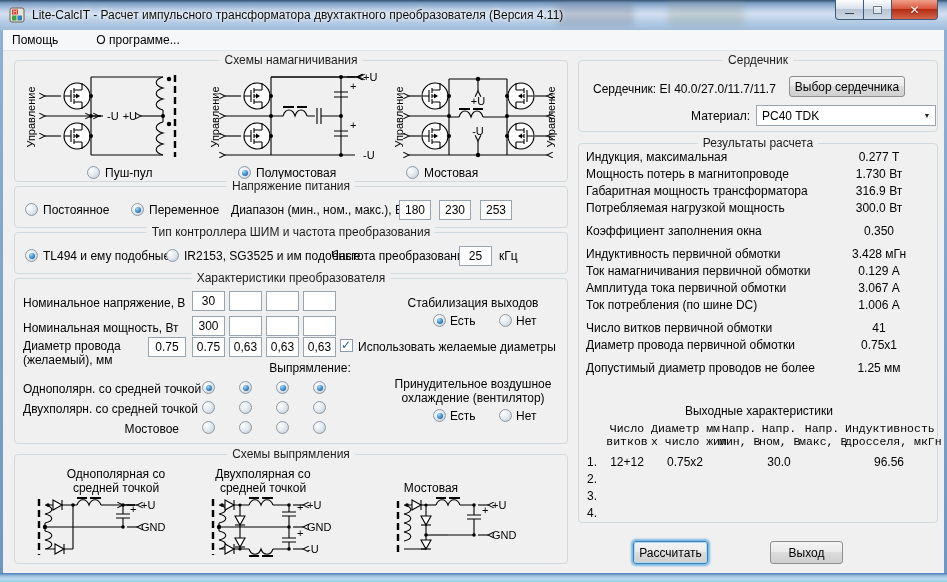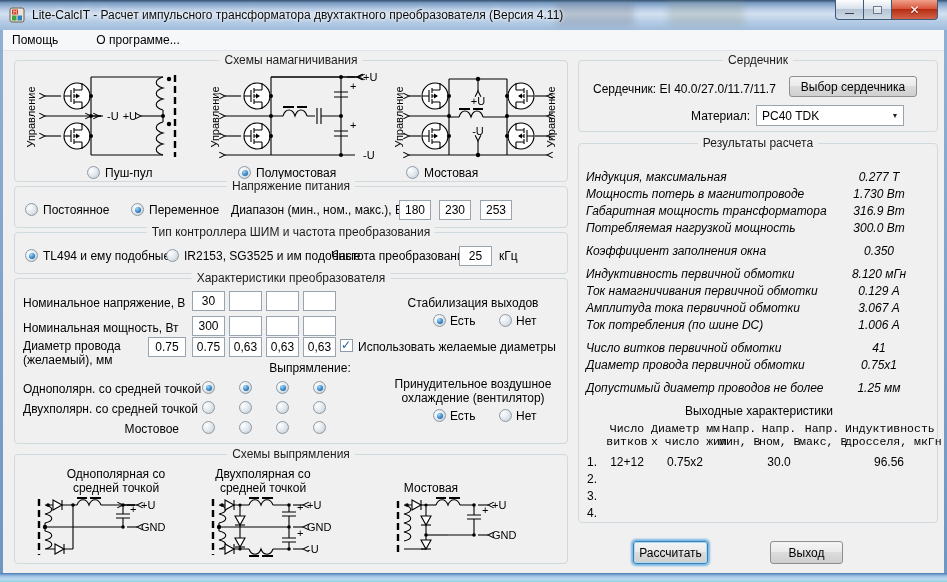--- a/index.html
+++ b/index.html
@@ -410,33 +410,33 @@
         <path d="M88 10 H98" marker-end="url(#ah)" transform="rotate(180 93 10) rotate(180 93 10)"></path>
         <text x="102" y="14">+U</text>
         <path d="M88 40 H98" marker-end="url(#ah)" transform="rotate(180 93 40) rotate(180 93 40)"></path>
         <text x="102" y="44">GND</text>
       </svg>
     </div>
 
     <div class="group" style="left:575px;top:9px;width:360px;height:72px;">
       <span class="gtitle">Сердечник</span>
       <span class="lbl" style="left:14px;top:21px;">Сердечник: EI 40.0/27.0/11.7/11.7</span>
-      <div class="btn" style="left:210px;top:15px;width:128px;height:21px;">
+      <div class="btn" style="left:210px;top:15px;width:116px;height:21px;">
           <span>Выбор сердечника</span>
         </div>
       <span class="lbl" style="left:112px;top:48px;">Материал:</span>
-      <div class="combo" style="left:177px;top:44px;width:148px;gap:28px;">
+      <div class="combo" style="left:177px;top:44px;width:180px;gap:28px;">
         <span class="ctext">PC40 TDK</span>
         <span class="carrow">▼</span>
       </div>
     </div>
 
     <div class="group" style="left:575px;top:92px;width:360px;height:380px;">
       <span class="gtitle">Результаты расчета</span>
-      <div style="position:absolute;left:0;top:24px;width:100%;font-style:italic;">
+      <div style="position:absolute;left:0;top:4px;width:100%;">
         <div class="rrow">
             <span class="rl">Индукция, максимальная</span>
             <span class="sp"></span>
             <span class="rv">0.277 Т</span>
           </div>
         <div class="rrow">
             <span class="rl">Мощность потерь в магнитопроводе</span>
             <span class="sp"></span>
             <span class="rv">1.730 Вт</span>
           </div>
@@ -451,21 +451,21 @@
             <span class="rv">300.0 Вт</span>
           </div>
         <div class="rrow gap">
             <span class="rl">Коэффициент заполнения окна</span>
             <span class="sp"></span>
             <span class="rv">0.350</span>
           </div>
         <div class="rrow gap">
             <span class="rl">Индуктивность первичной обмотки</span>
             <span class="sp"></span>
-            <span class="rv">8.120 мГн</span>
+            <span class="rv">3.428 мГн</span>
           </div>
         <div class="rrow">
             <span class="rl">Ток намагничивания первичной обмотки</span>
             <span class="sp"></span>
             <span class="rv">0.129 А</span>
           </div>
         <div class="rrow">
             <span class="rl">Амплитуда тока первичной обмотки</span>
             <span class="sp"></span>
             <span class="rv">3.067 А</span>

